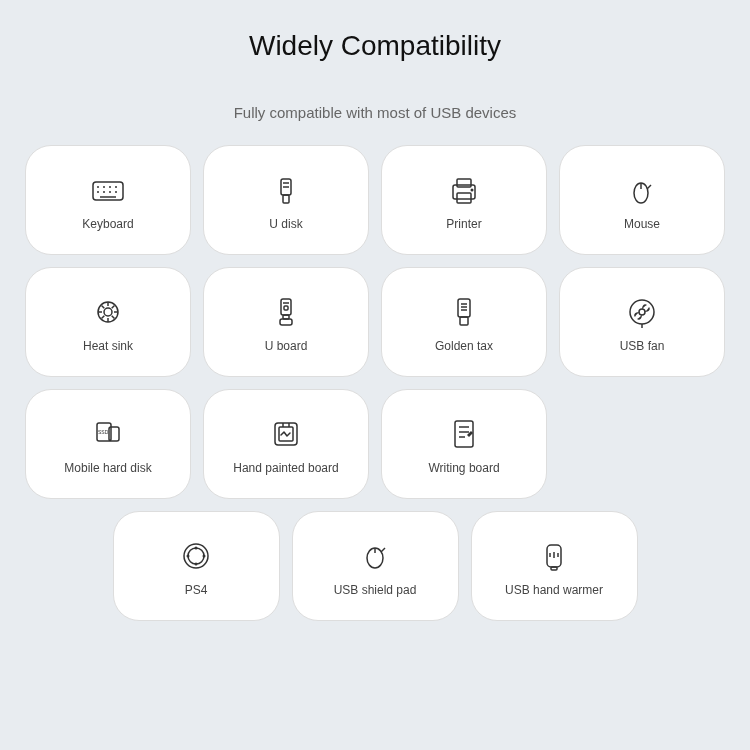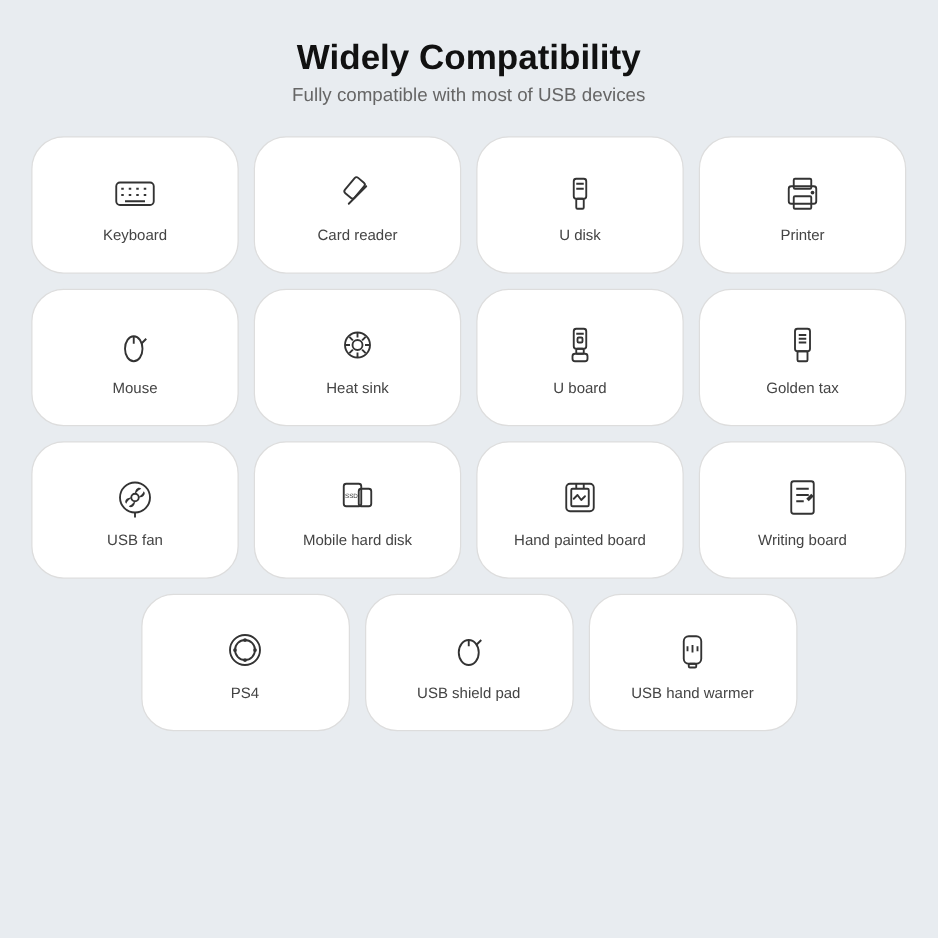--- a/index.html
+++ b/index.html
@@ -8,29 +8,30 @@
       font-family: -apple-system, BlinkMacSystemFont, 'Segoe UI', sans-serif;
       width: 750px;
       min-height: 750px;
       display: flex;
       flex-direction: column;
       align-items: center;
       padding: 30px 20px 20px;
     }
     .page-title {
       font-size: 28px;
-      font-weight: 700;
+      font-weight: 400;
       color: #111;
       margin-bottom: 6px;
     }
     .page-subtitle {
       font-size: 15px;
       color: #666;
       margin-bottom: 24px;
       text-align: center;
+      margin-top: 36px;
     }
     .grid {
       display: grid;
       grid-template-columns: repeat(4, 1fr);
       gap: 12px;
       width: 100%;
       max-width: 700px;
     }
     .grid-bottom {
       display: grid;
@@ -80,27 +81,20 @@
       <line x1="26" y1="16" x2="28" y2="16"></line>
       <line x1="8" y1="21" x2="10" y2="21"></line>
       <line x1="14" y1="21" x2="16" y2="21"></line>
       <line x1="20" y1="21" x2="22" y2="21"></line>
       <line x1="26" y1="21" x2="28" y2="21"></line>
       <line x1="11" y1="26" x2="27" y2="26"></line>
     </svg>
     <span class="card-label">Keyboard</span>
   </div>
 
-  <div class="card">
-    <svg class="icon" viewBox="0 0 38 38" fill="none" stroke="#333" stroke-width="1.5">
-      <rect x="18" y="6" width="10" height="16" rx="2" transform="rotate(40 18 6)" fill="none"></rect>
-      <line x1="12" y1="28" x2="26" y2="14" stroke-linecap="round"></line>
-    </svg>
-    <span class="card-label">Card reader</span>
-  </div>
 
   <div class="card">
     <svg class="icon" viewBox="0 0 38 38" fill="none" stroke="#333" stroke-width="1.5">
       <rect x="14" y="8" width="10" height="16" rx="2"></rect>
       <rect x="16" y="24" width="6" height="8" rx="1"></rect>
       <line x1="16" y1="12" x2="22" y2="12"></line>
       <line x1="16" y1="16" x2="22" y2="16"></line>
     </svg>
     <span class="card-label">U disk</span>
   </div>

